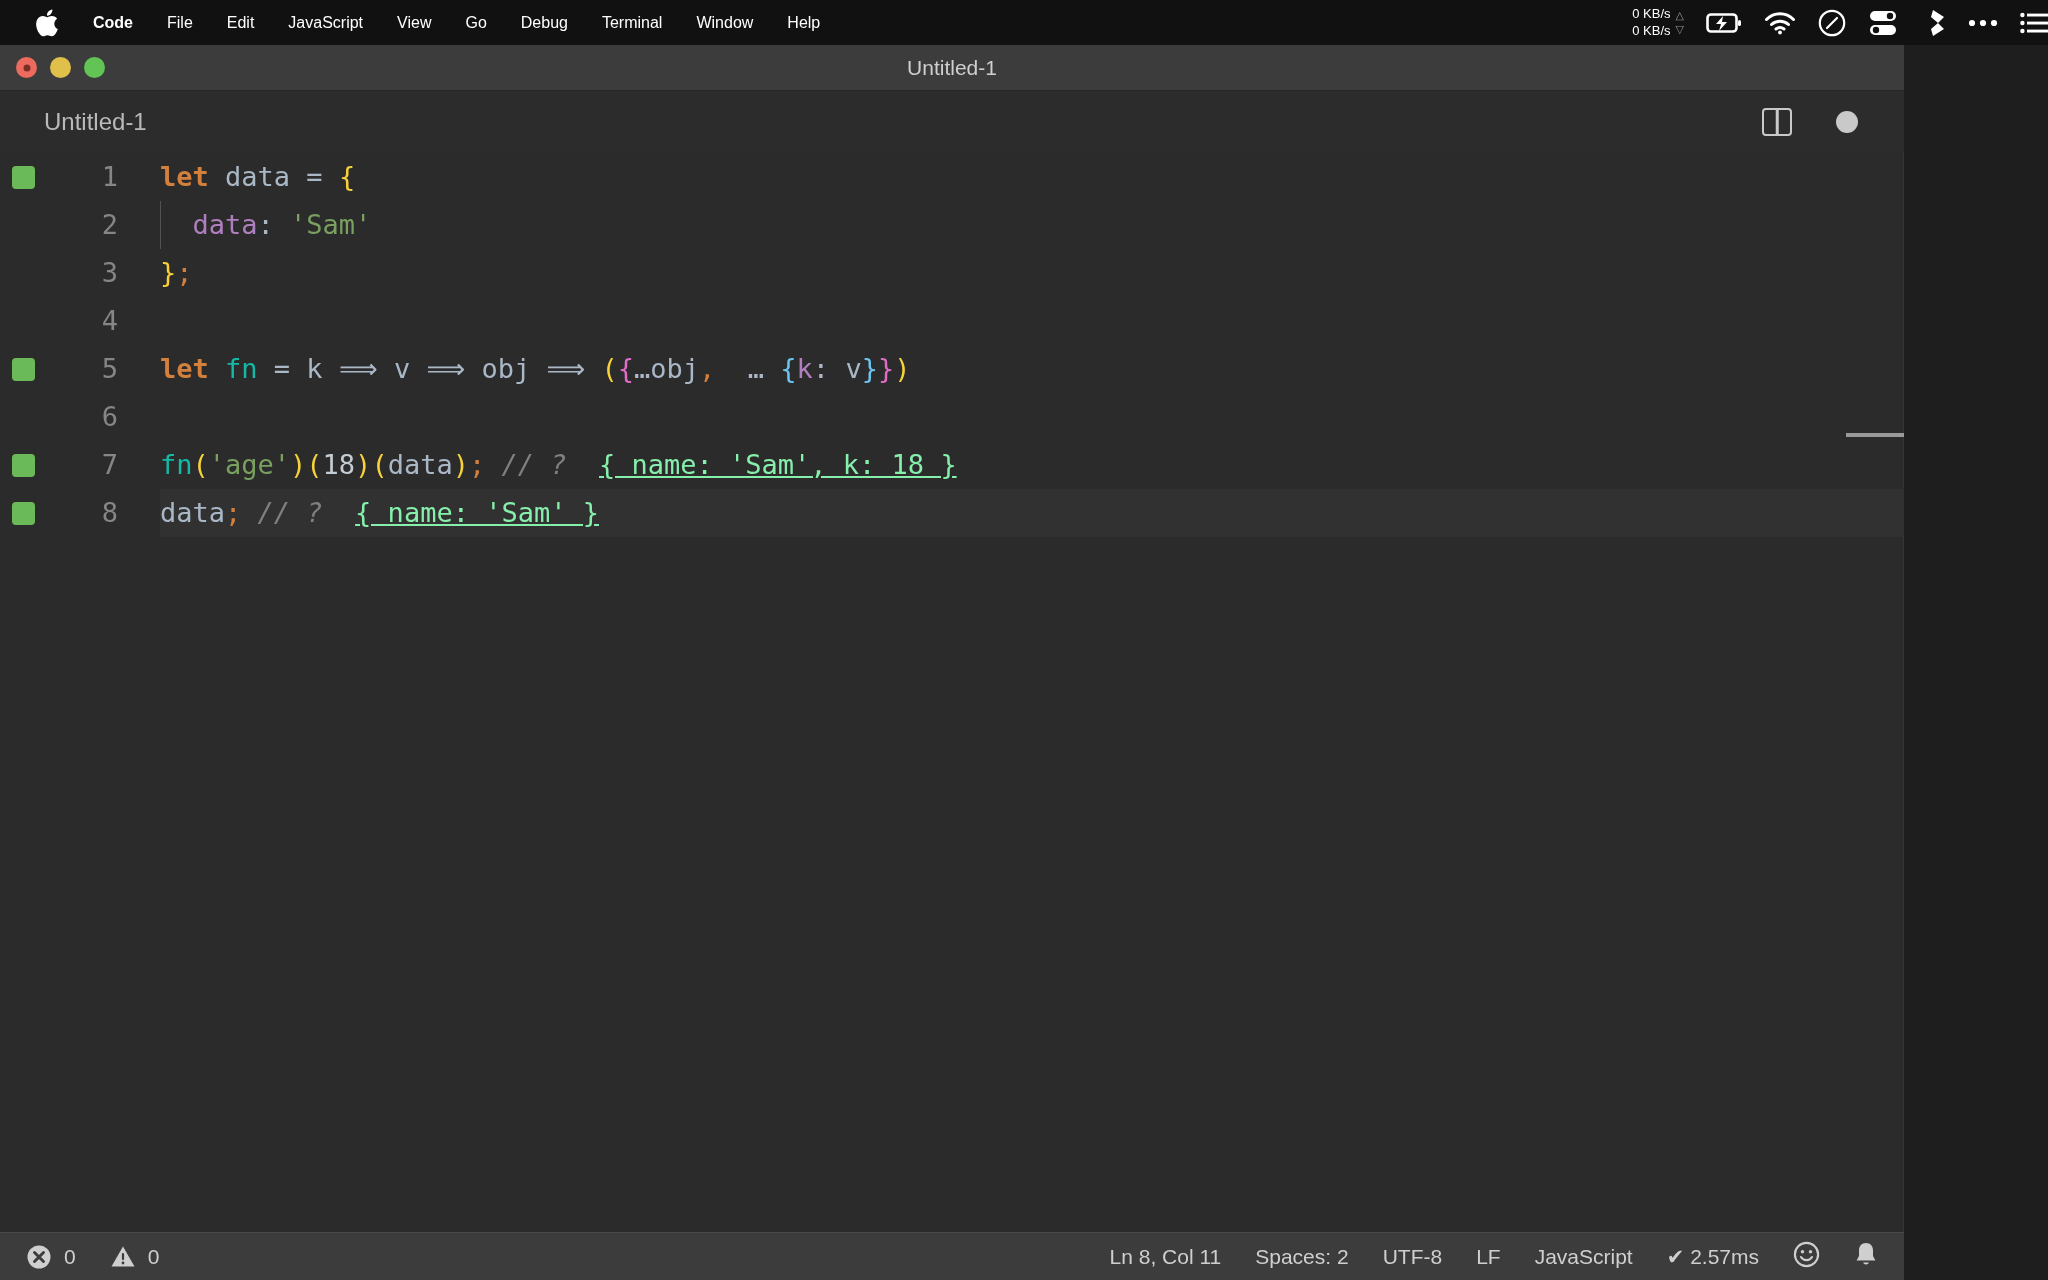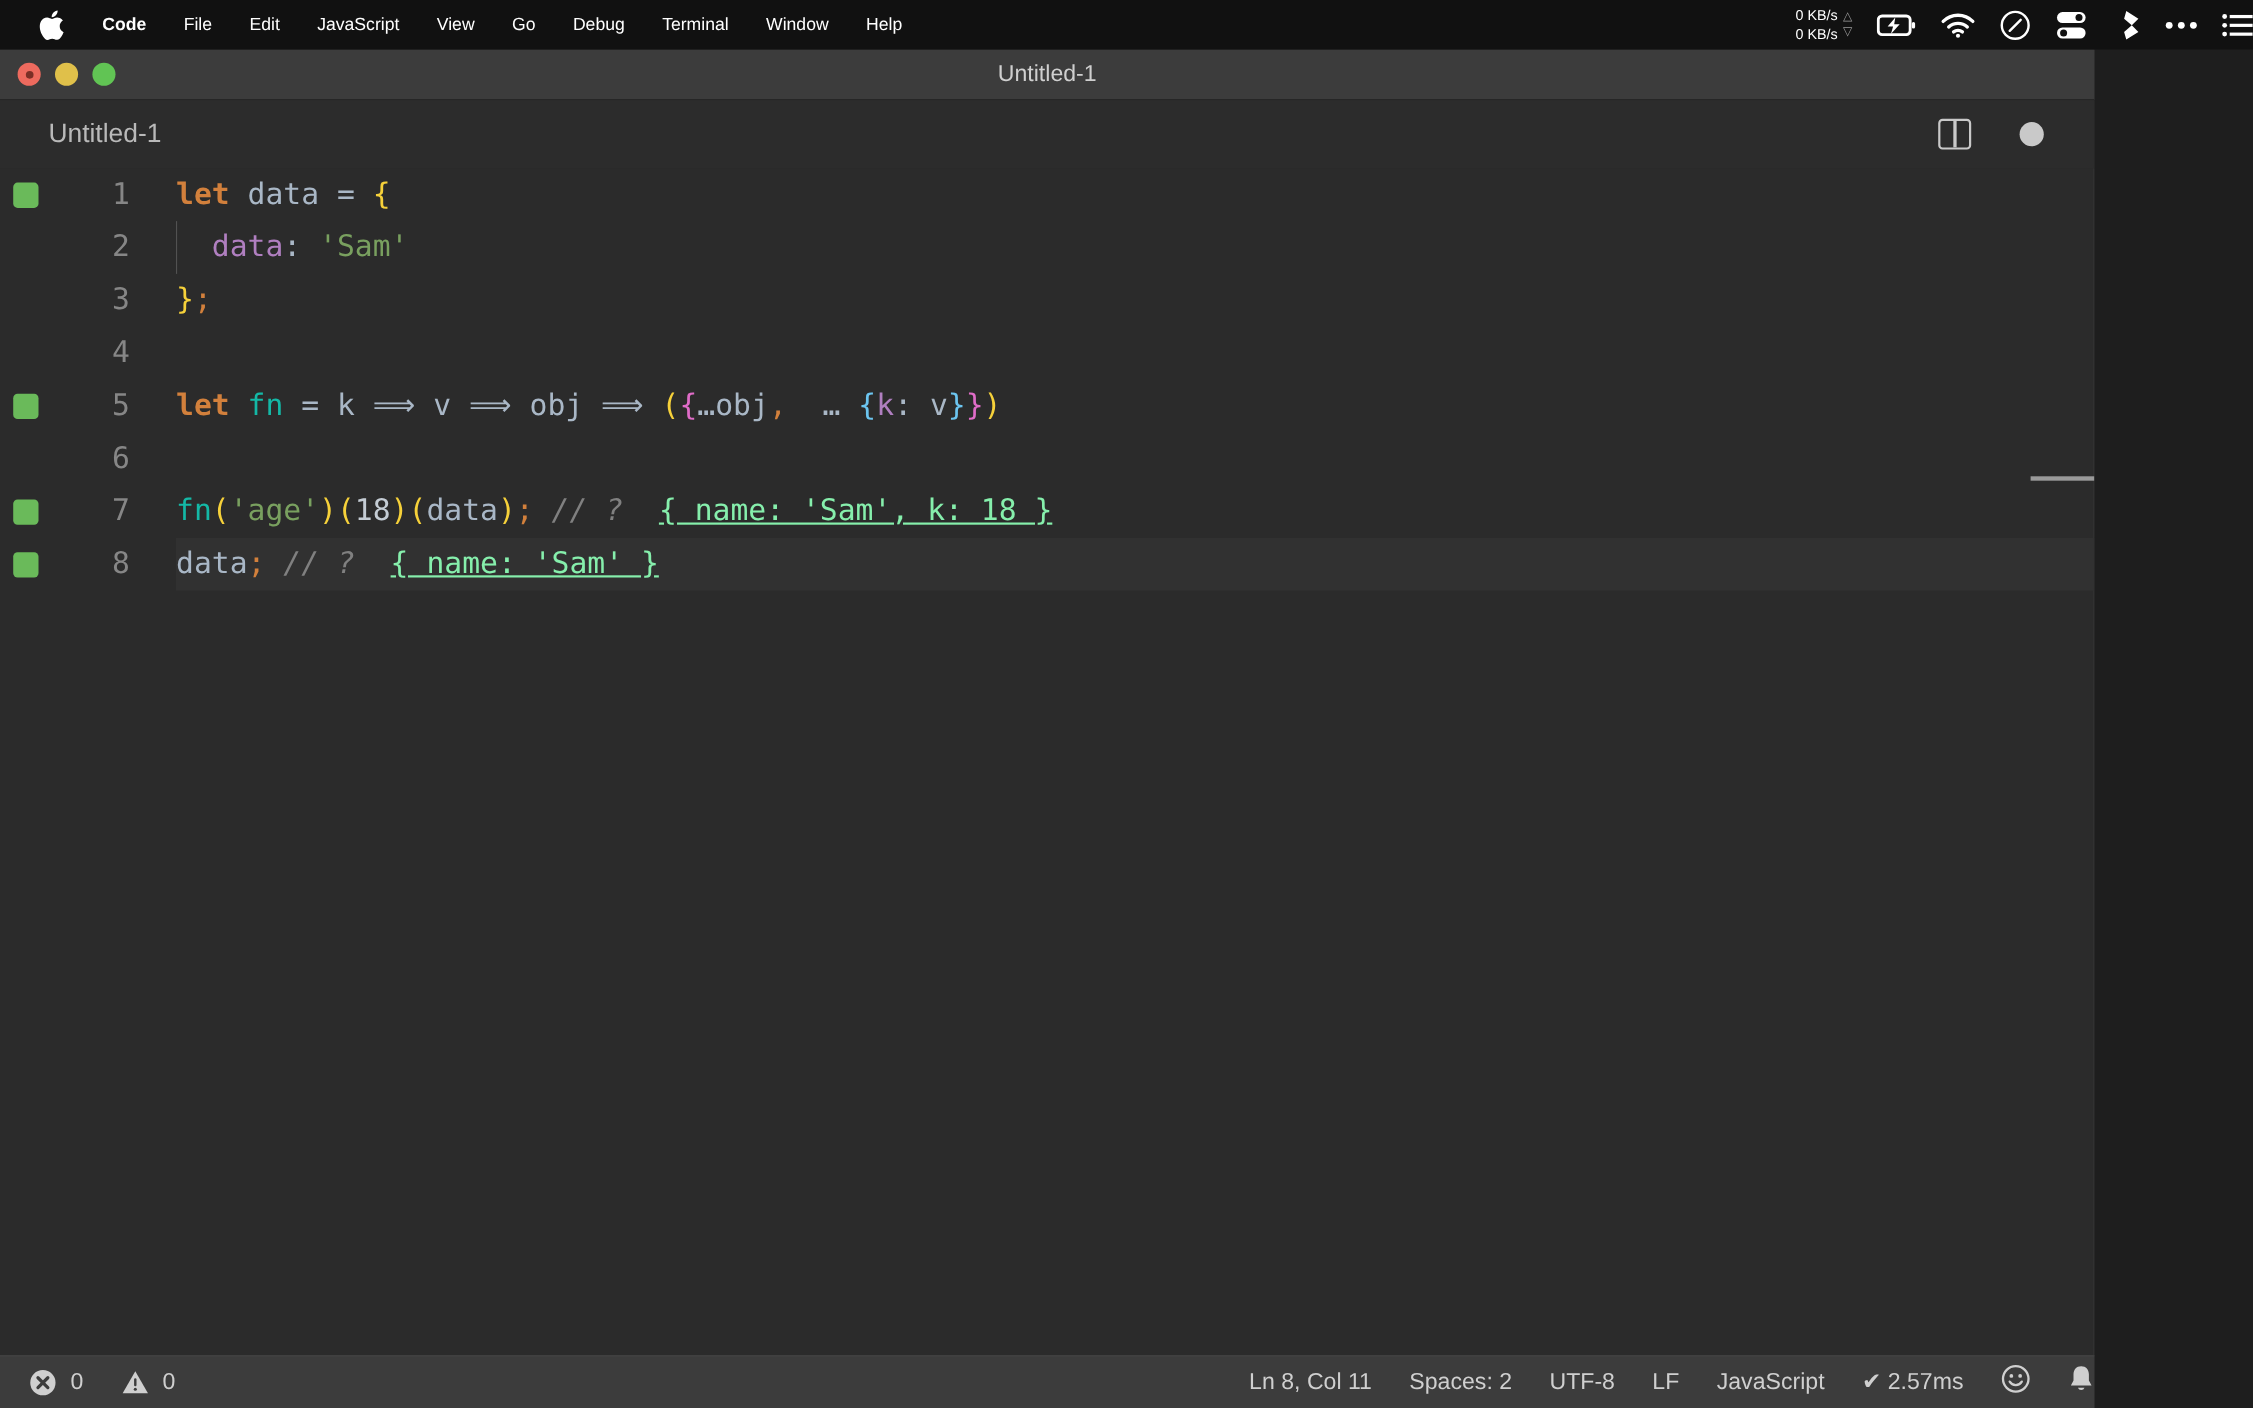--- a/index.html
+++ b/index.html
@@ -196,21 +196,21 @@
   .statusbar {
     height: 48px;
     background: #3c3c3c;
     border-top: 1px solid #4a4a4a;
     display: flex; align-items: center;
     flex: 0 0 48px;
     color: #cfcfcf;
     font-size: 21px;
   }
   .sb-left { display: flex; align-items: center; gap: 12px; padding-left: 26px; }
-  .sb-right { margin-left: auto; display: flex; align-items: center; gap: 34px; }
+  .sb-right { margin-left: auto; display: flex; align-items: center; gap: 34px; padding-right: 26px; }
   .sb-item { white-space: nowrap; }
   .err-icon, .warn-icon { display: inline-flex; align-items: center; }
   .sb-gap { width: 10px; }
 </style>
 </head>
 <body>
 
 <div class="menubar">
   <div class="apple-logo">
     <svg width="26" height="30" viewBox="0 0 26 30" aria-hidden="true">

